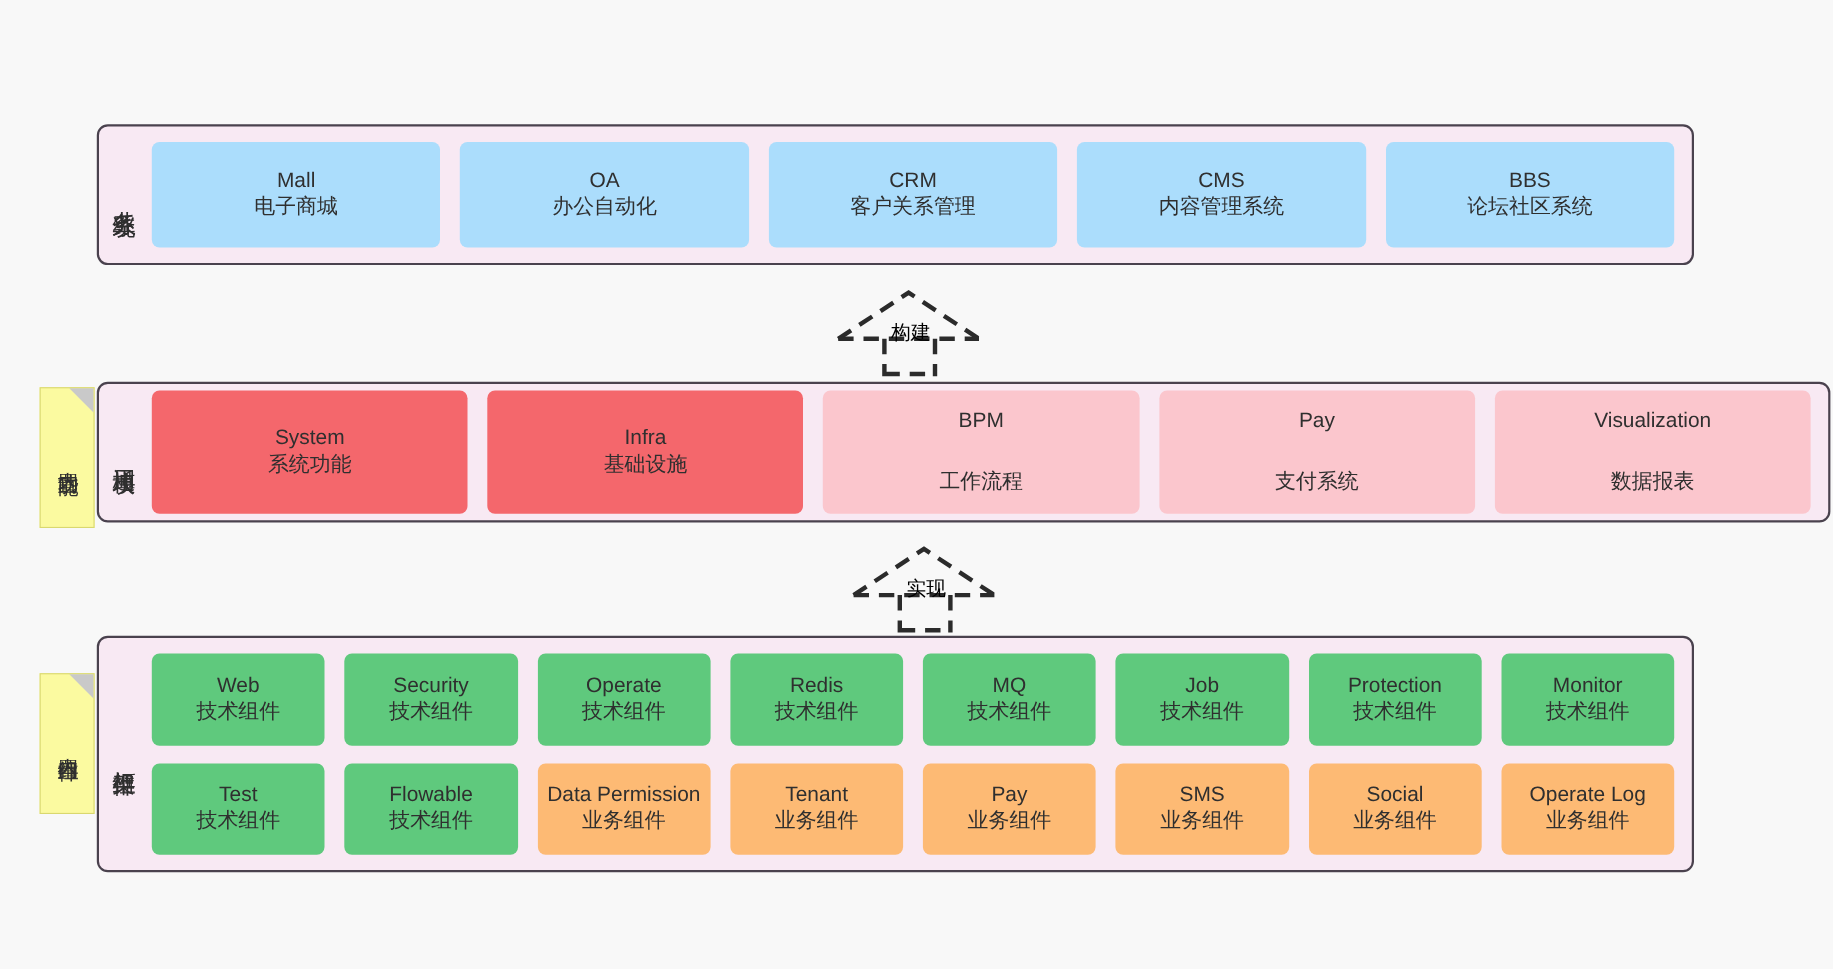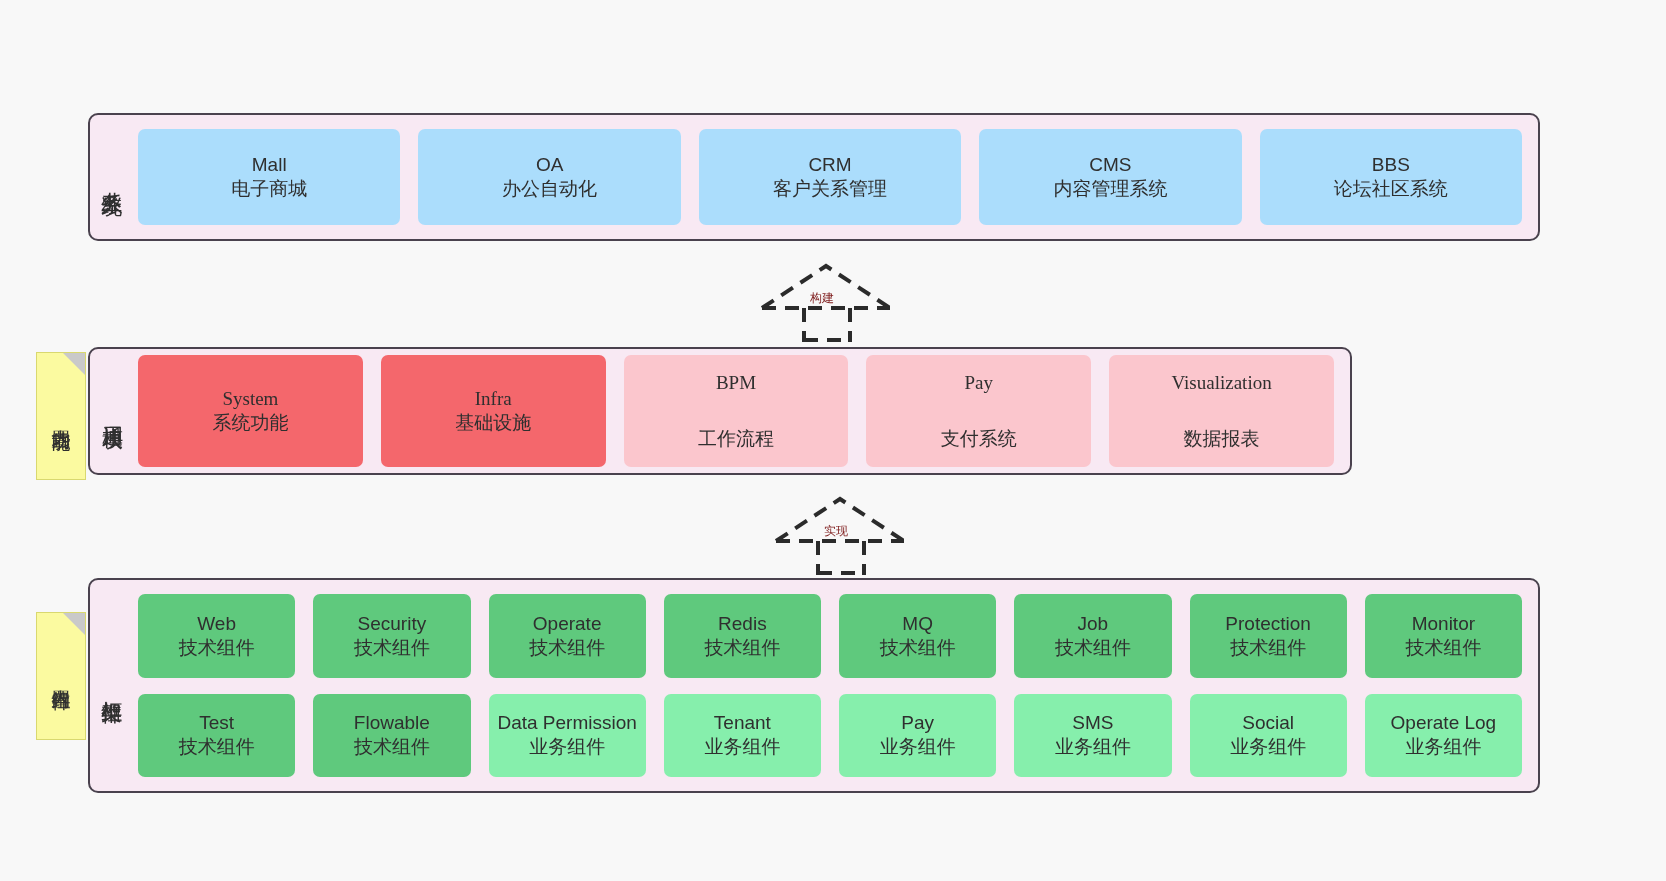--- a/index.html
+++ b/index.html
@@ -80,21 +80,21 @@
     box-sizing: border-box;
   }
   .card .t1 { display: block; }
   .card .t2 { display: block; }
 
   
   .c-blue        { background: #abddfc; }
   .c-red         { background: #f4676c; }
   .c-pink        { background: #fbc6cd; gap: 32px; }
   .c-green       { background: #5fc97d; }
-  .c-green-light { background: #86efac; }
+  .c-green-light { background: #fdba74; }
 
   
   .note {
     position: absolute;
     box-sizing: border-box;
     background: #fbfaa0;
     border: 1px solid #d9d86f;
     display: flex;
     align-items: center;
     justify-content: center;
@@ -118,22 +118,22 @@
   }
 
   
   .connector {
     position: absolute;
     z-index: 3;
   }
   .connector svg { display: block; overflow: visible; }
   .conn-label {
     position: absolute;
-    font-size: 12px;
-    color: #7f1d1d;
+    font-size: 18px;
+    color: #000000;
     white-space: nowrap;
     background: transparent;
   }
 </style>
 </head>
 <body>
 
 <div id="stage">
 
   <div class="layer" style="left:88px; top:113px; width:1452px; height:128px;">
@@ -171,21 +171,21 @@
       <path d="M46 46 L46 80 M92 46 L92 80 M46 78 L92 78" fill="none" stroke="#2b2b2b" stroke-width="4" stroke-dasharray="14,9"></path>
     </svg>
     <span class="conn-label" style="left:52px; top:28px;">构建</span>
   </div>
 
   <div class="note" style="left:36px; top:352px; width:50px; height:128px;">
     <span class="fold"></span>
     <span>内置功能</span>
   </div>
 
-  <div class="layer" style="left:88px; top:347px; width:1264px; height:128px;font-family:Liberation Serif, serif;">
+  <div class="layer" style="left:88px; top:347px; width:1576px; height:128px;">
     <div class="layer-label">通用模块</div>
     <div class="cards">
       <div class="card-row">
         <div class="card c-red">
           <span class="t1">System</span>
           <span class="t2">系统功能</span>
         </div>
         <div class="card c-red">
           <span class="t1">Infra</span>
           <span class="t2">基础设施</span>

